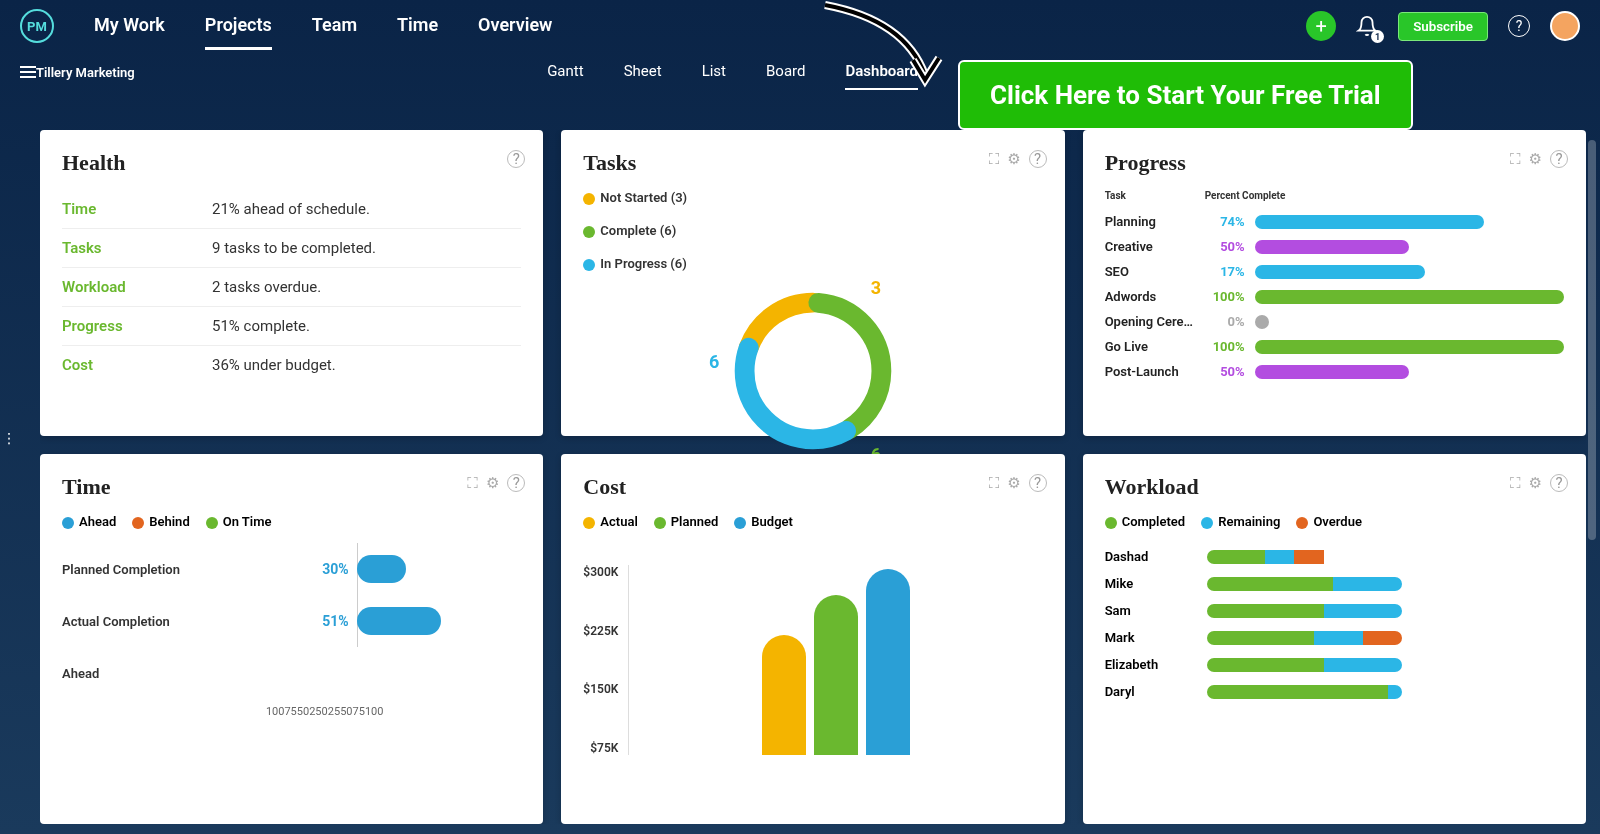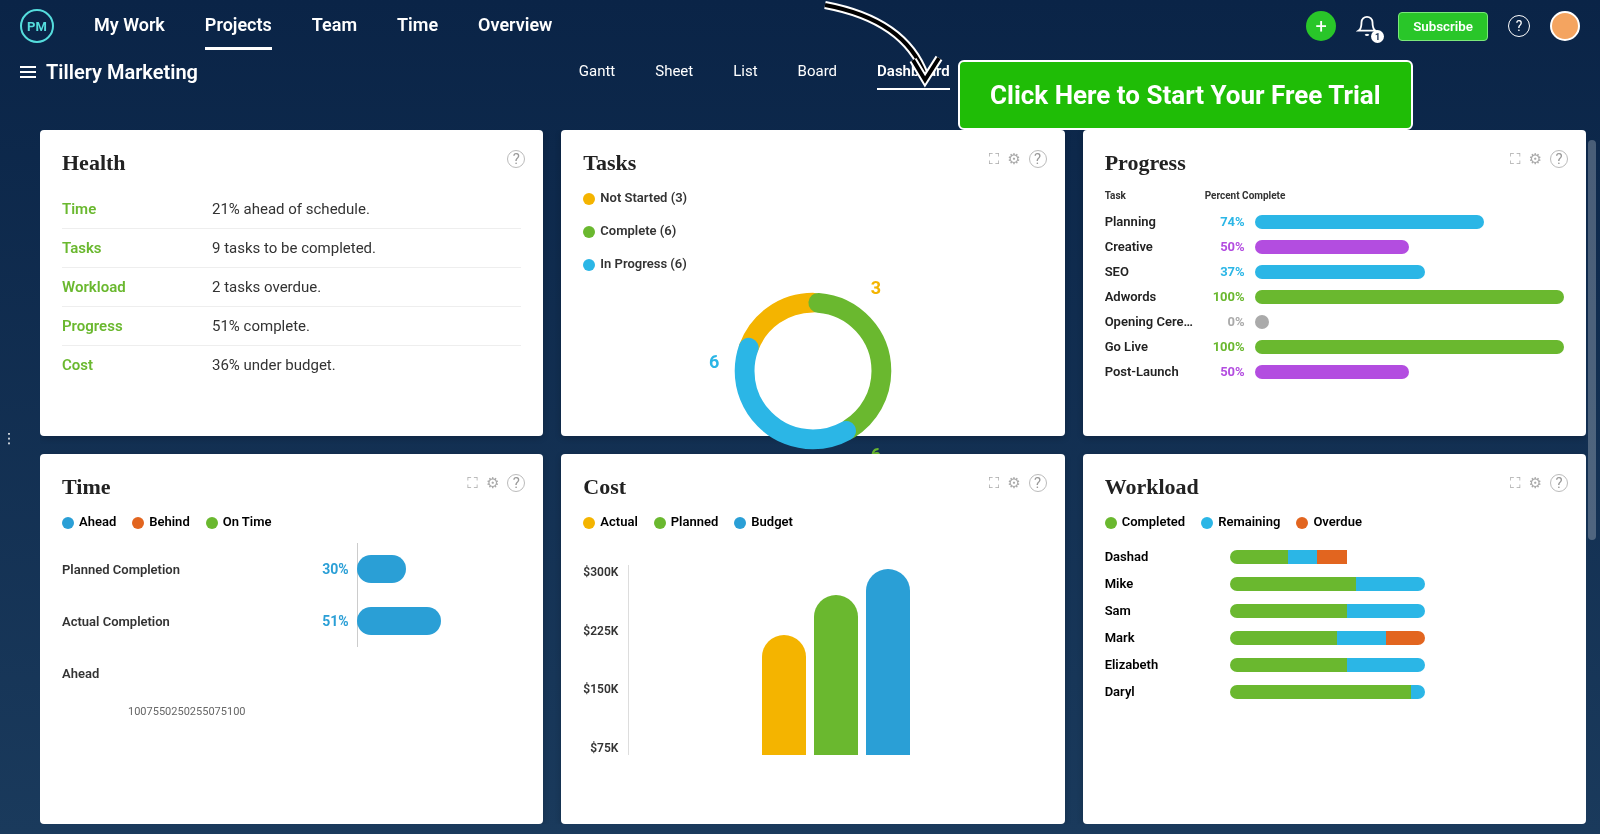--- a/index.html
+++ b/index.html
@@ -12,21 +12,21 @@
 .nav-item { font-size:18px; font-weight:600; cursor:pointer; padding:12px 0; border-bottom:3px solid transparent; }
 .nav-item.active { border-bottom-color:#fff; }
 .nav-right { margin-left:auto; display:flex; align-items:center; gap:16px; }
 .icon-btn { width:30px; height:30px; display:flex; align-items:center; justify-content:center; cursor:pointer; color:#fff; }
 .add-btn { width:30px; height:30px; border-radius:50%; background:#29c629; display:flex; align-items:center; justify-content:center; color:#fff; font-size:20px; cursor:pointer; }
 .sub-btn { background:#29c629; color:#fff; border:1px solid #7be87b; border-radius:4px; padding:6px 14px; font-weight:600; cursor:pointer; }
 .avatar { width:30px; height:30px; border-radius:50%; background:#f4a460; border:2px solid #fff; }
 
 
 .subnav { height:40px; display:flex; align-items:center; padding:0 20px; color:#fff; }
-.project-name { display:flex; align-items:center; gap:10px; font-size:20px; font-weight:600;text-align:right; }
+.project-name { display:flex; align-items:center; font-size:13px; font-weight:600;text-align:right; }
 .burger { display:flex; flex-direction:column; gap:3px; cursor:pointer;}
 .burger span { width:16px; height:2px; background:#fff; }
 .view-tabs { display:flex; gap:40px; margin:0 auto; }
 .view-tab { font-size:15px; cursor:pointer; padding:8px 0; border-bottom:2px solid transparent; }
 .view-tab.active { border-bottom-color:#fff; font-weight:600; }
 
 
 .cta-arrow { position:absolute; top:0; left:805px; width:150px; height:100px; pointer-events:none; }
 .cta-box { position:absolute; top:60px; left:958px; background:#1fbd06; border:2px solid #fff; border-radius:6px; padding:18px 30px; color:#fff; font-size:26px; font-weight:700; cursor:pointer; z-index:10; }
 
@@ -60,31 +60,31 @@
 .prog-bar { height:14px; border-radius:7px; }
 
 
 .time-legend,.cost-legend,.wl-legend { display:flex; gap:16px; font-size:13px; font-weight:600; margin-bottom:14px; }
 .time-row { display:flex; align-items:center; height:52px; font-size:13px; font-weight:600; color:#333; }
 .time-label { width:130px; }
 .time-track { flex:1; position:relative; height:100%; }
 .time-zero { position:absolute; left:50%; top:0; bottom:0; width:1px; background:#ccc; }
 .time-bar { position:absolute; top:50%; transform:translateY(-50%); height:28px; background:#2a9fd6; border-radius:14px; }
 .time-val { position:absolute; top:50%; transform:translateY(-50%); font-weight:700; color:#2a9fd6; font-size:14px; }
-.axis { display:flex; justify-content:flex-start; font-size:11px; color:#666; margin-left:66px; margin-top:6px; }
+.axis { display:flex; justify-content:center; font-size:11px; color:#666; margin-left:66px; margin-top:6px; }
 
 
 .cost-body { display:flex; height:190px;margin-top:36px; }
 .cost-yaxis { display:flex; flex-direction:column; justify-content:space-between; font-size:12px; font-weight:600; color:#333; text-align:right; padding-right:10px; }
 .cost-bars { flex:1; display:flex; align-items:flex-end; justify-content:center; gap:8px; border-left:1px solid #ddd; }
 .cost-bar { width:44px; border-radius:22px 22px 0 0; }
 
 
 .wl-row { display:flex; align-items:center; padding:6px 0; font-size:13px; font-weight:600; }
-.wl-name { width:125px; }
+.wl-name { width:102px; }
 .wl-bar { flex:1; height:14px; display:flex; border-radius:7px; overflow:hidden; max-width:195px; }
 .wl-seg { height:100%; }
 
 .help-circ { width:18px; height:18px; border:1px solid #bbb; border-radius:50%; display:inline-flex; align-items:center; justify-content:center; font-size:11px; color:#999; }
 
 
 .scroll-hint { position:absolute; top:140px; right:4px; width:8px; height:400px; background:rgba(255,255,255,0.25); border-radius:4px; }
 
 
 .edge-dots { position:absolute; left:2px; top:430px; color:#fff; font-size:14px; }
@@ -222,21 +222,21 @@
         </div>
         <div class="prog-row">
           <div class="prog-name">Creative</div>
           <div class="prog-pct" style="color:#b34de0">50%</div>
           <div class="prog-bar-wrap">
             <div class="prog-bar" style="width:50%;background:#b34de0;"></div>
           </div>
         </div>
         <div class="prog-row">
           <div class="prog-name">SEO</div>
-          <div class="prog-pct" style="color:#2bb6e6">37%</div>
+          <div class="prog-pct" style="color:#2bb6e6">17%</div>
           <div class="prog-bar-wrap">
             <div class="prog-bar" style="width:55%;background:#2bb6e6;"></div>
           </div>
         </div>
         <div class="prog-row">
           <div class="prog-name">Adwords</div>
           <div class="prog-pct" style="color:#6ab82f">100%</div>
           <div class="prog-bar-wrap">
             <div class="prog-bar" style="width:100%;background:#6ab82f;"></div>
           </div>

